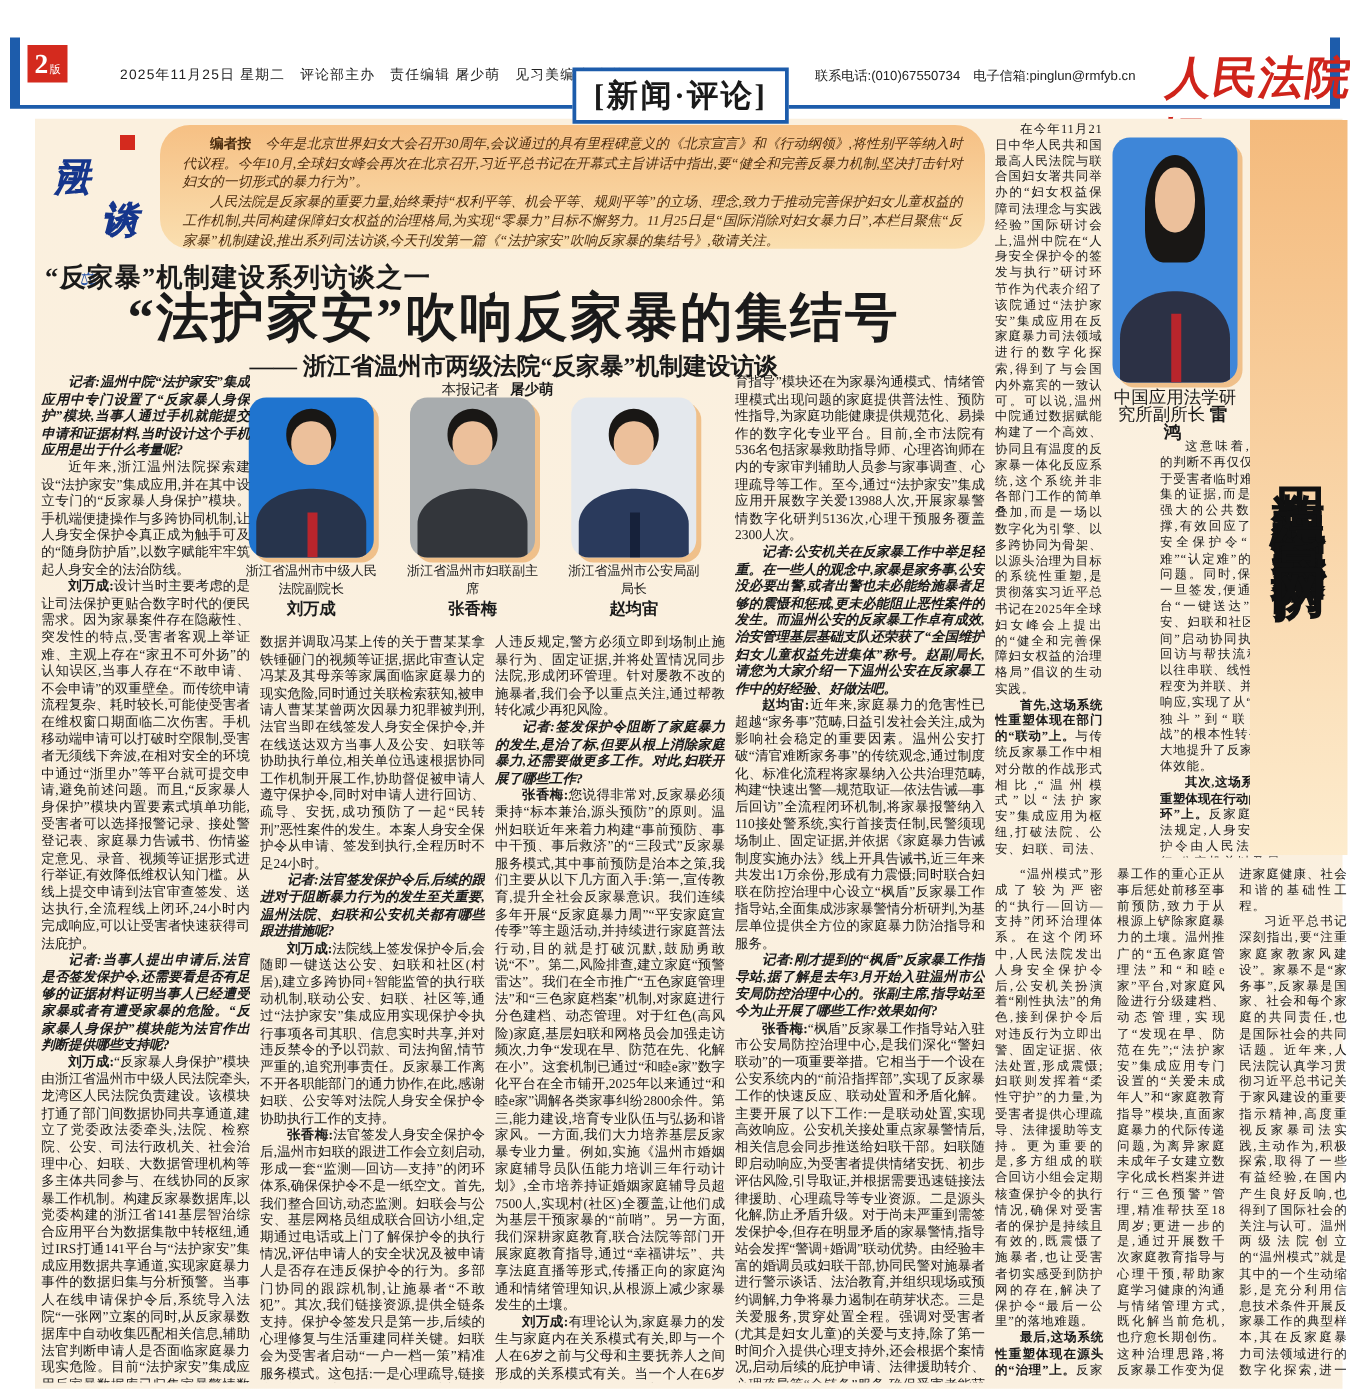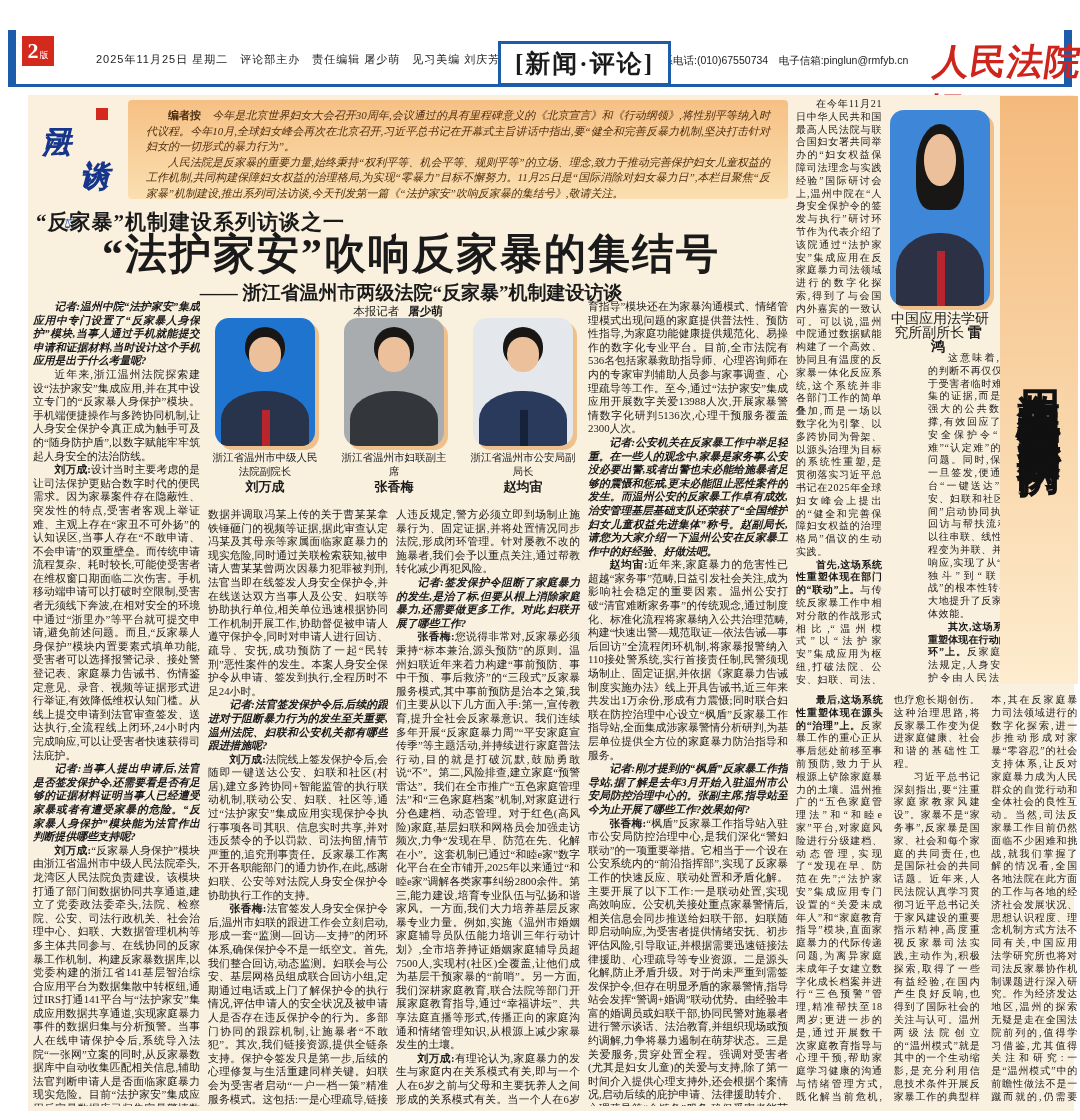--- a/index.html
+++ b/index.html
@@ -8,39 +8,39 @@
   
   .edge-bar{position:absolute;top:30px;width:8px;height:56px;background:#1d5cab;}
   .edge-left{left:8px}.edge-right{left:1064px}
   .hdr-rule{position:absolute;left:8px;top:84px;width:1064px;height:3px;background:#1d5cab;}
   .pagenum{position:absolute;left:22px;top:36px;width:32px;height:30px;background:#d42a1e;color:#fff;
            display:flex;align-items:baseline;justify-content:center;gap:1px;}
   .pagenum .n{font-size:22px;font-weight:bold;line-height:30px;}
   .pagenum .b{font-size:9px;}
   .dateline{position:absolute;left:96px;top:52px;font-size:11px;color:#222;letter-spacing:1px;
             font-family:"Liberation Sans",sans-serif;}
-  .section-box{position:absolute;left:458px;top:41px;background:#fff;border:3px solid #1d5cab;
-               padding:3px 14px;font-size:25px;font-weight:bold;letter-spacing:2px;z-index:2;margin-left:40px;}
+  .section-box{position:absolute;left:458px;top:54px;background:#fff;border:3px solid #1d5cab;
+               padding:3px 14px;font-size:25px;font-weight:bold;letter-spacing:2px;z-index:2;}
   .contact{position:absolute;left:652px;top:54px;font-size:10.5px;color:#222;
            font-family:"Liberation Sans",sans-serif;}
   .masthead{position:absolute;left:930px;top:38px;font-size:36px;font-weight:bold;color:#cf241b;
             transform:skewX(-8deg);letter-spacing:1px;}
   
   .content{position:absolute;left:28px;top:95px;width:1046px;height:1016px;
            background:linear-gradient(180deg,#fbf0de,#faf0e0);}
   
   .jlogo{position:absolute;left:36px;top:102px;width:88px;height:140px;}
   .jl-col{position:absolute;writing-mode:vertical-rl;text-orientation:upright;font-weight:bold;
           color:#16368c;font-size:29px;line-height:1;font-style:italic;}
   .jl-c1{left:6px;top:2px;}
   .jl-c2{left:44px;top:34px;}
   .seal{position:absolute;left:60px;top:6px;width:12px;height:12px;background:#d42a1e;}
   .scale{position:absolute;left:28px;top:112px;font-size:15px;color:#2a55a8;}
   
-  .edbox{position:absolute;left:128px;top:100px;width:660px;height:99px;border-radius:4px;
+  .edbox{position:absolute;left:128px;top:100px;width:660px;height:99px;border-radius:24px;
          background:linear-gradient(180deg,#f6c084,#fadfb0);padding:8px 18px;box-sizing:border-box;
          overflow:hidden;}
   .edbox .para{margin:0;font-size:11px;line-height:15.5px;color:#4d2e10;text-indent:2em;
                font-style:italic;text-align:justify;}
   .edbox .para b{font-style:normal;}
   
   .kicker{position:absolute;left:36px;top:208px;font-size:21px;font-weight:bold;letter-spacing:1px;}
   .m-title{position:absolute;left:33px;top:226px;width:756px;text-align:center;font-size:42px;
            font-weight:bold;letter-spacing:2px;}
   .m-sub{position:absolute;left:33px;top:280px;width:756px;text-align:center;font-size:19px;
@@ -50,21 +50,21 @@
   
   .bodycol{position:absolute;overflow:hidden;font-size:10.8px;line-height:13.6px;text-align:justify;}
   .bodycol .para{margin:0;text-indent:2em;}
   .bodycol .para.cont{text-indent:0;}
   .bodycol .para.q{font-weight:bold;font-style:italic;}
   .col1{left:33px;top:300px;width:167px;height:806px;}
   .col2{left:208px;top:508px;width:180px;height:598px;}
   .col3{left:396px;top:508px;width:184px;height:598px;}
   .col4{left:588px;top:300px;width:200px;height:806px;}
   
-  .ports{position:absolute;left:208px;top:318px;width:372px;height:186px;display:flex;
+  .ports{position:absolute;left:192px;top:318px;width:372px;height:186px;display:flex;
          justify-content:space-between;}
   .portrait{width:114px;margin:0;text-align:center;}
   .ph{position:relative;width:100px;height:128px;margin:0 auto;border-radius:14px;overflow:hidden;
       box-shadow:4px 4px 0 rgba(233,166,92,.65);}
   .hair{position:absolute;top:7%;left:30%;width:40%;height:31%;background:#191715;border-radius:50% 50% 46% 46%;}
   .head{position:absolute;top:15%;left:34%;width:32%;height:27%;background:#ecc09b;border-radius:48%;}
   .torso{position:absolute;bottom:-3%;left:6%;width:88%;height:46%;background:#27344c;border-radius:48% 48% 0 0;}
   .tie{position:absolute;bottom:0;left:46.5%;width:8%;height:28%;background:#b8252c;}
   .p1 .ph{background:#1f74cf;}
   .p2 .ph{background:#a8acae;}.p2 .torso{background:#33363b;}
@@ -211,17 +211,18 @@
       <span>中国应用法学研究所副所长</span>
       <b>雷 鸿</b>
     </div>
   </div>
   <div class="sidecol scolB">
       <p class="para cont">这意味着,法官的判断不再仅仅依赖于受害者临时难以收集的证据,而是有了强大的公共数据支撑,有效回应了人身安全保护令“举证难”“认定难”的现实问题。同时,保护令一旦签发,便通过平台“一键送达”至公安、妇联和社区,“瞬间”启动协同执行、回访与帮扶流程,将以往串联、线性的流程变为并联、并行的响应,实现了从“单打独斗”到“联合作战”的根本性转变,极大地提升了反家暴整体效能。</p>
       <p class="para"><b>其次,这场系统性重塑体现在行动的“闭环”上。</b>反家庭暴力法规定,人身安全保护令由人民法院执行,公安机关以及居民委员会、村民委员会等应当协助执行。但一方面法院缺乏相应的人力配备和快速反应机制,另一方面对于如何协助执行缺乏具体的细化规定,导致人身安全保护令容易陷入执行难困境。</p>
     </div>
   <div class="vtitle">用数字和温情织密反家暴防护网</div>
   <div class="sidecol sbottom">
+      <p class="para cont">“温州模式”形成了较为严密的“执行—回访—支持”闭环治理体系。在这个闭环中,人民法院发出人身安全保护令后,公安机关扮演着“刚性执法”的角色,接到保护令后对违反行为立即出警、固定证据、依法处置,形成震慑;妇联则发挥着“柔性守护”的力量,为受害者提供心理疏导、法律援助等支持。更为重要的是,多方组成的联合回访小组会定期核查保护令的执行情况,确保对受害者的保护是持续且有效的,既震慑了施暴者,也让受害者切实感受到防护网的存在,解决了保护令“最后一公里”的落地难题。</p>
       <p class="para"><b>最后,这场系统性重塑体现在源头的“治理”上。</b>反家暴工作的重心正从事后惩处前移至事前预防,致力于从根源上铲除家庭暴力的土壤。温州推广的“五色家庭管理法”和“和睦e家”平台,对家庭风险进行分级建档、动态管理,实现了“发现在早、防范在先”;“法护家安”集成应用专门设置的“关爱未成年人”和“家庭教育指导”模块,直面家庭暴力的代际传递问题,为离异家庭未成年子女建立数字化成长档案并进行“三色预警”管理,精准帮扶至18周岁;更进一步的是,通过开展数千次家庭教育指导与心理干预,帮助家庭学习健康的沟通与情绪管理方式,既化解当前危机,也疗愈长期创伤。这种治理思路,将反家暴工作变为促进家庭健康、社会和谐的基础性工程。</p>
       <p class="para">习近平总书记深刻指出,要“注重家庭家教家风建设”。家暴不是“家务事”,反家暴是国家、社会和每个家庭的共同责任,也是国际社会的共同话题。近年来,人民法院认真学习贯彻习近平总书记关于家风建设的重要指示精神,高度重视反家暴司法实践,主动作为,积极探索,取得了一些有益经验,在国内产生良好反响,也得到了国际社会的关注与认可。温州两级法院创立的“温州模式”就是其中的一个生动缩影,是充分利用信息技术条件开展反家暴工作的典型样本,其在反家庭暴力司法领域进行的数字化探索,进一步推动形成对家暴“零容忍”的社会支持体系,让反对家庭暴力成为人民群众的自觉行动和全体社会的良性互动。当然,司法反家暴工作目前仍然面临不少困难和挑战,就我们掌握了解的情况看,全国各地法院在此方面的工作与各地的经济社会发展状况、思想认识程度、理念机制方式方法不同有关,中国应用法学研究所也将对司法反家暴协作机制课题进行深入研究。作为经济发达地区,温州的探索无疑是走在全国法院前列的,值得学习借鉴,尤其值得关注和研究:一是“温州模式”中的前瞻性做法不是一蹴而就的,仍需要进一步细化完善和提升;二是其他地区尤其是经济欠发达地区法院需要考虑如何结合本地特点,从“温州模式”中吸取有益经验探索创新。</p>
     </div>
 
 </div>
 
 </body></html>

